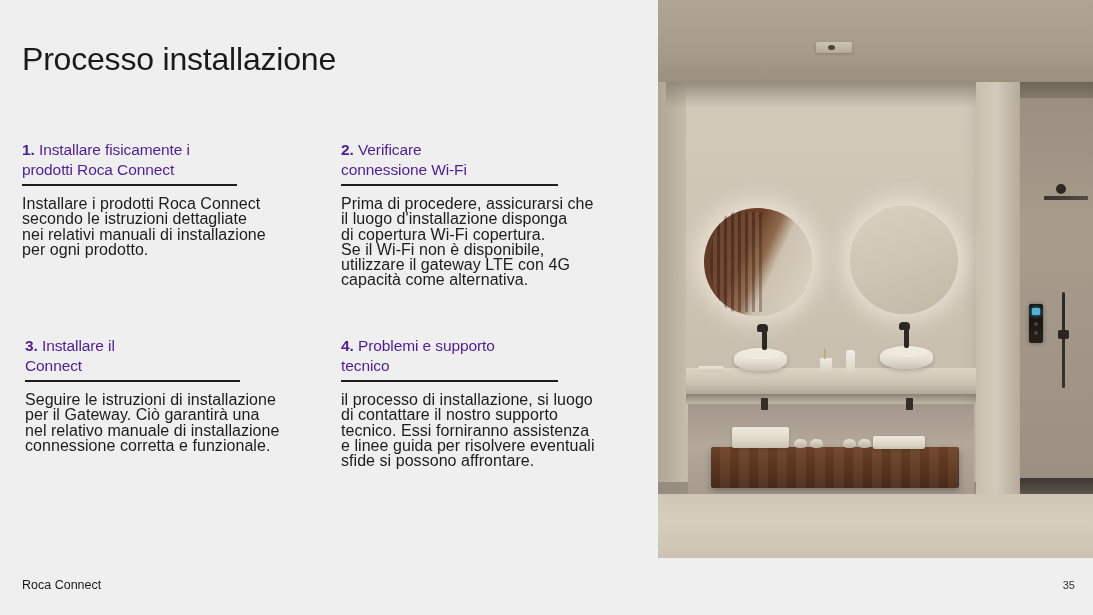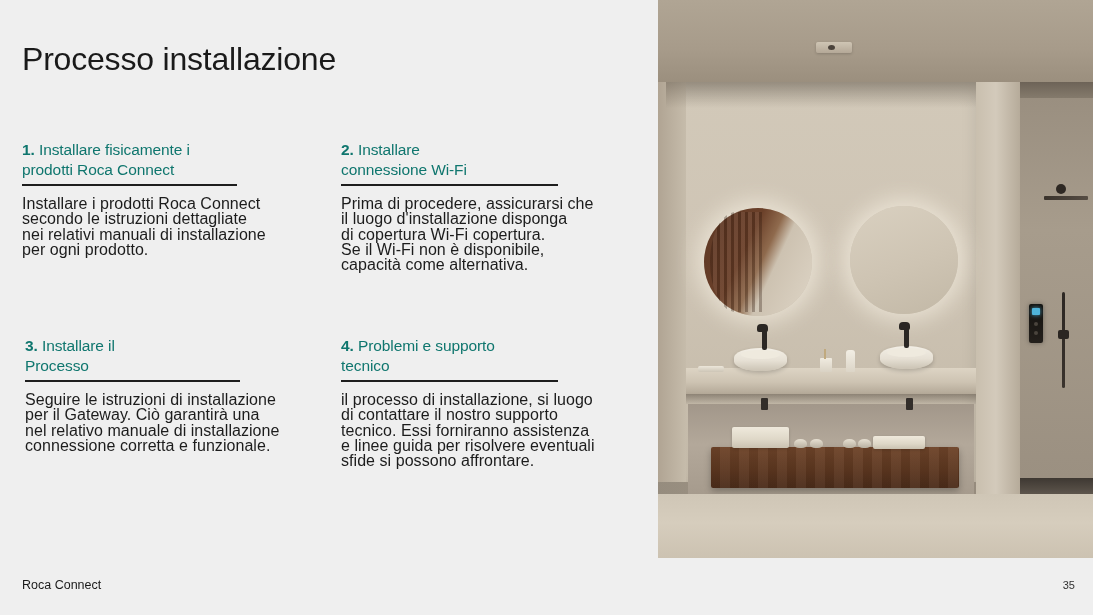--- a/index.html
+++ b/index.html
@@ -51,21 +51,21 @@
     width: 218px;
   }
   .step-1 { left: 0px;   top: 0px; }
   .step-2 { left: 319px; top: 0px; }
   .step-3 { left: 3px;   top: 196px; }
   .step-4 { left: 319px; top: 196px; }
 
   .step-heading {
     font-size: 15.5px;
     font-weight: 400;
-    color: #0f766e;
+    color: #4c1d95;
     line-height: 20px;
     margin: 0;
     padding-bottom: 3px;
     letter-spacing: -0.1px;
   }
   .step-num {
     font-weight: 700;
   }
   .step-rule {
     height: 0;
@@ -420,38 +420,39 @@
           <span class="ln">Installare i prodotti Roca Connect</span>
           <span class="ln">secondo le istruzioni dettagliate</span>
           <span class="ln">nei relativi manuali di installazione</span>
           <span class="ln">per ogni prodotto.</span>
         </div>
       </div>
 
       <div class="step step-2">
         <div class="step-heading">
           <span class="step-num">2.</span>
-          <span>Installare</span><br>
+          <span>Verificare</span><br>
           <span>connessione Wi-Fi</span>
         </div>
         <div class="step-rule"></div>
         <div class="step-body">
           <span class="ln">Prima di procedere, assicurarsi che</span>
           <span class="ln">il luogo d'installazione disponga</span>
           <span class="ln">di copertura Wi-Fi copertura.</span>
           <span class="ln">Se il Wi-Fi non è disponibile,</span>
+          <span class="ln">utilizzare il gateway LTE con 4G</span>
           <span class="ln">capacità come alternativa.</span>
         </div>
       </div>
 
       <div class="step step-3">
         <div class="step-heading">
           <span class="step-num">3.</span>
           <span>Installare il</span><br>
-          <span>Processo</span>
+          <span>Connect</span>
         </div>
         <div class="step-rule"></div>
         <div class="step-body">
           <span class="ln">Seguire le istruzioni di installazione</span>
           <span class="ln">per il Gateway. Ciò garantirà una</span>
           <span class="ln">nel relativo manuale di installazione</span>
           <span class="ln">connessione corretta e funzionale.</span>
         </div>
       </div>
 

